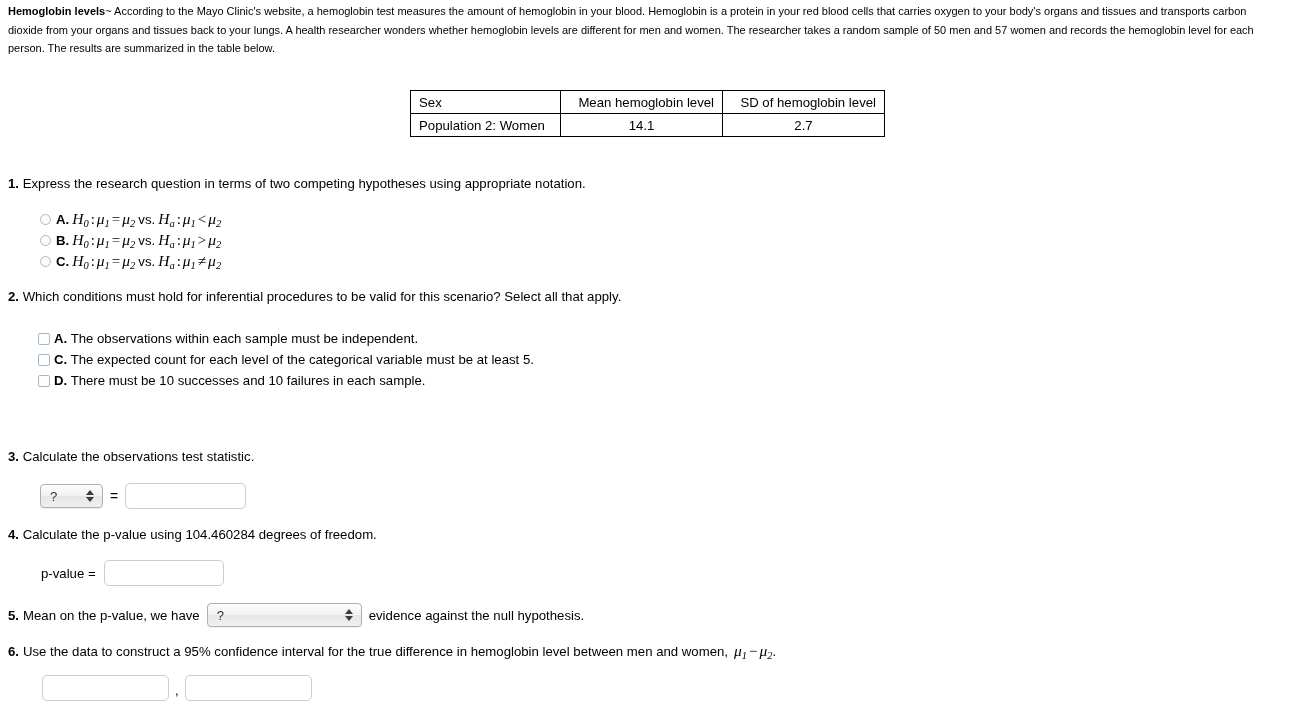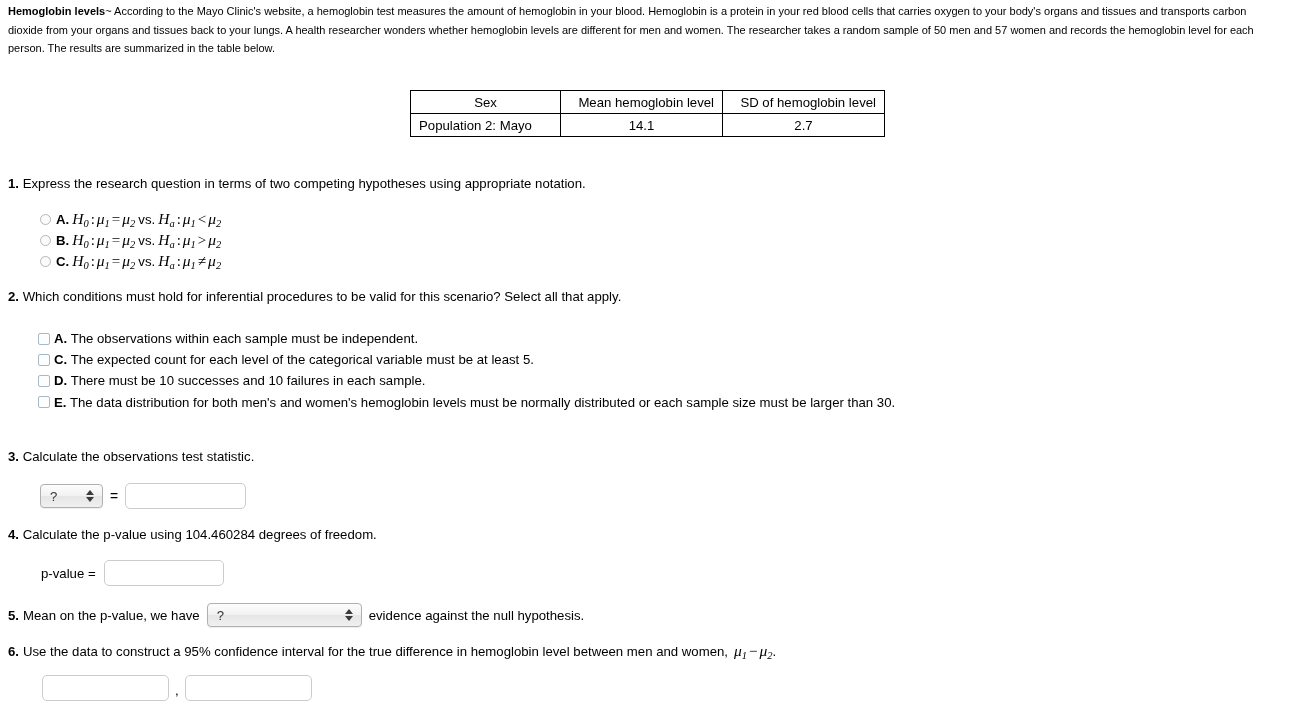--- a/index.html
+++ b/index.html
@@ -41,21 +41,21 @@
   }
   table.data td {
     border: 1px solid #000;
     height: 22px;
     padding: 0 8px;
     white-space: nowrap;
   }
   table.data td.c1 { text-align: left; min-width: 133px; }
   table.data td.c2 { text-align: center; min-width: 145px; }
   table.data td.c3 { text-align: center; min-width: 145px; }
-  table.data tr.hdr td { text-align: center; }
+  table.data tr.hdr td { text-align: left; }
   table.data tr.hdr td.c2,
   table.data tr.hdr td.c3 { text-align: right; }
 
   
   .q {
     position: absolute;
     left: 8px;
     font-size: 13.2px;
     white-space: nowrap;
   }
@@ -210,21 +210,21 @@
 
 <div class="tbl-wrap">
   <table class="data">
     <tbody>
         <tr class="hdr">
       <td class="c1">Sex</td>
       <td class="c2">Mean hemoglobin level</td>
       <td class="c3">SD of hemoglobin level</td>
     </tr>
     <tr>
-      <td class="c1">Population 2: Mayo</td>
+      <td class="c1">Population 2: Women</td>
       <td class="c2">14.1</td>
       <td class="c3">2.7</td>
     </tr>
   </tbody>
     </table>
 </div>
 
 <div class="q" style="top:176px;">
   <b>1.</b>
   <span>Express the research question in terms of two competing hypotheses using appropriate notation.</span>
@@ -261,24 +261,20 @@
     <span class="checkbox"></span>
     <span class="chk-text"><b>A.</b> <span>The observations within each sample must be independent.</span></span>
   </div>
   <div class="chk-row">
     <span class="checkbox"></span>
     <span class="chk-text"><b>C.</b> <span>The expected count for each level of the categorical variable must be at least 5.</span></span>
   </div>
   <div class="chk-row">
     <span class="checkbox"></span>
     <span class="chk-text"><b>D.</b> <span>There must be 10 successes and 10 failures in each sample.</span></span>
-  </div>
-  <div class="chk-row">
-    <span class="checkbox"></span>
-    <span class="chk-text"><b>E.</b> <span>The data distribution for both men's and women's hemoglobin levels must be normally distributed or each sample size must be larger than 30.</span></span>
   </div>
 </div>
 
 <div class="q" style="top:449px;">
   <b>3.</b>
   <span>Calculate the observations test statistic.</span>
 </div>
 
 <div class="inline-row" style="left:40px; top:483px;">
   <span class="selbox" style="width:63px;">

